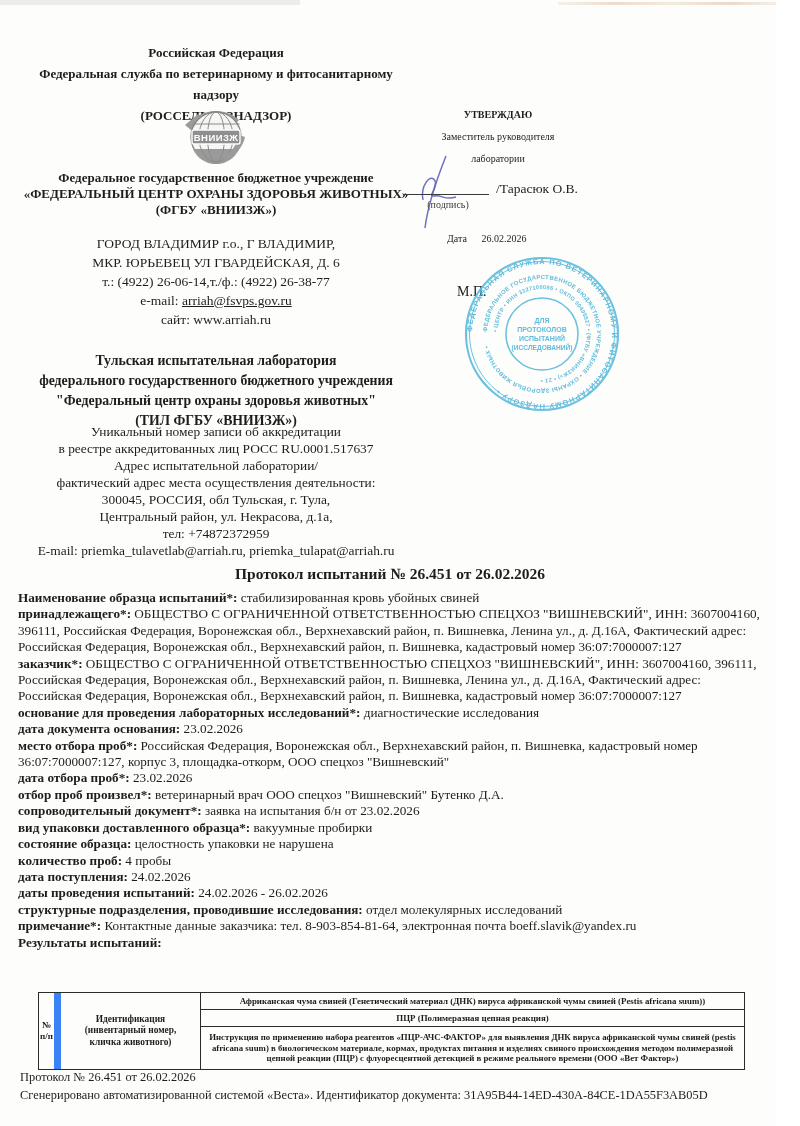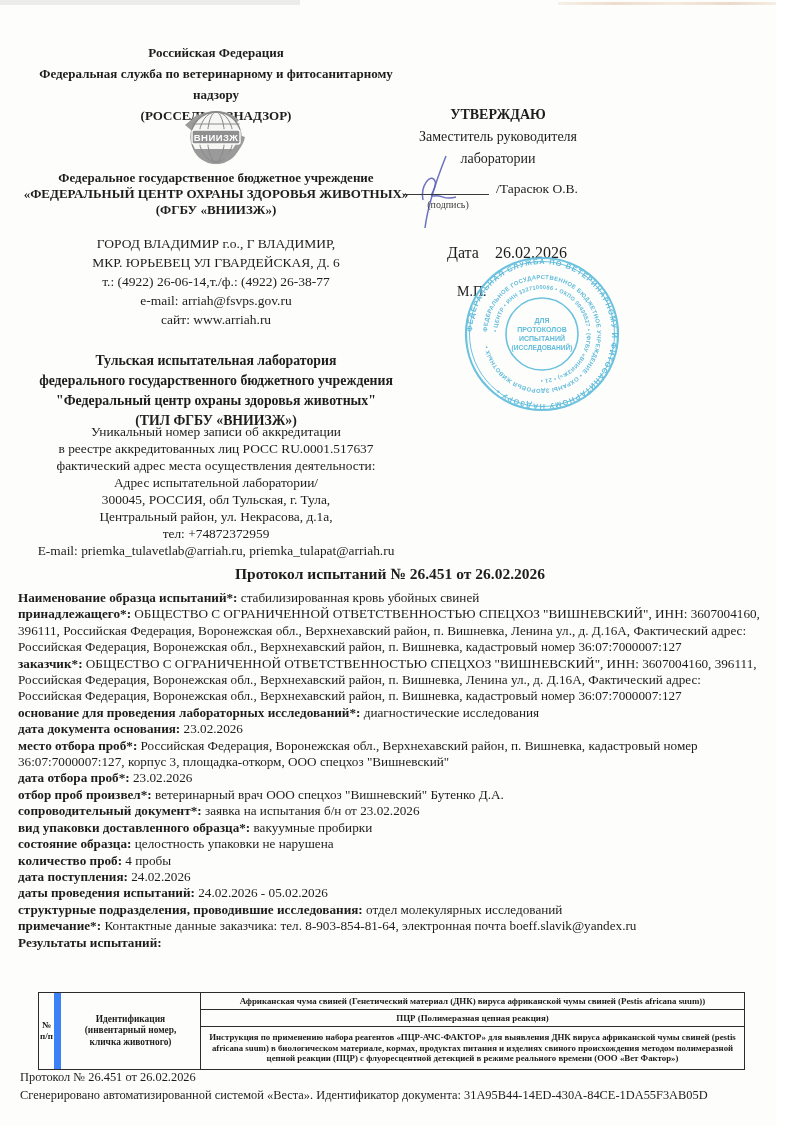--- a/index.html
+++ b/index.html
@@ -7,31 +7,31 @@
         font-family:"Liberation Serif","DejaVu Serif",serif;color:#1d1d1d;}
   .artifact-top-left{position:absolute;left:0;top:0;width:300px;height:5px;background:#ececea;}
   .artifact-top-right{position:absolute;left:558px;top:2px;width:230px;height:3px;
         background:linear-gradient(90deg,#f6efe4,#ecd9c9,#f3e8da,#e9d6c6,#f8f2e8);opacity:.9;}
   
   .col-left{position:absolute;left:16px;top:0;width:400px;text-align:center;}
   .hdr-top{position:absolute;left:0;top:42px;width:100%;font-weight:bold;font-size:13px;line-height:21px;}
   .logo-wrap{position:absolute;left:0;top:106px;width:100%;display:flex;justify-content:center;}
   .hdr-inst{position:absolute;left:0;top:170px;width:100%;font-weight:bold;font-size:13px;line-height:16px;}
   .addr{position:absolute;left:0;top:234px;width:100%;font-size:13.5px;line-height:19px;}
-  .addr .lnk{}
+  .addr .lnk{text-decoration:underline;}
   .lab{position:absolute;left:0;top:351px;width:100%;font-weight:bold;font-size:13.8px;line-height:20px;}
   .accr{position:absolute;left:0;top:423px;width:100%;font-size:13.4px;line-height:17px;}
   
-  .approve{position:absolute;left:408px;top:104px;width:180px;text-align:center;font-size:14px;line-height:22px;}
+  .approve{position:absolute;left:408px;top:104px;width:180px;text-align:center;font-size:10px;line-height:22px;}
   .approve .b{font-weight:bold;}
   .sig-line{position:absolute;left:403px;top:178px;width:86px;height:16px;border-bottom:1.2px solid #3a3a3a;}
   .sig-name{position:absolute;left:496px;top:181px;font-size:13.5px;}
   .sig-caption{position:absolute;left:418px;top:199px;width:60px;text-align:center;font-size:10px;color:#3c3c3c;}
   .sig-ink{position:absolute;left:410px;top:152px;}
-  .date-row{position:absolute;left:447px;top:233px;font-size:16px;margin-top:11px;}
+  .date-row{position:absolute;left:447px;top:233px;font-size:10px;}
   .date-row .dl{margin-right:12px;}
   .mp{position:absolute;left:457px;top:284px;font-size:14px;}
   .stamp{position:absolute;left:464px;top:256px;}
   
   .doc-title{position:absolute;left:0;top:565px;width:780px;text-align:center;font-weight:bold;font-size:15.5px;}
   
   .fields{position:absolute;left:18px;top:590px;width:744px;font-size:13.2px;line-height:16.4px;}
   .fields p{margin:0;}
   .fields b{font-weight:bold;}
   .results-heading{font-weight:bold;}
@@ -102,22 +102,22 @@
     <div class="lab">
       <div>Тульская испытательная лаборатория</div>
       <div>федерального государственного бюджетного учреждения</div>
       <div>"Федеральный центр охраны здоровья животных"</div>
       <div>(ТИЛ ФГБУ «ВНИИЗЖ»)</div>
     </div>
 
     <div class="accr">
       <div>Уникальный номер записи об аккредитации</div>
       <div>в реестре аккредитованных лиц РОСС RU.0001.517637</div>
+      <div>Адрес испытательной лаборатории/</div>
       <div>фактический адрес места осуществления деятельности:</div>
-      <div>Адрес испытательной лаборатории/</div>
       <div>300045, РОССИЯ, обл Тульская, г. Тула,</div>
       <div>Центральный район, ул. Некрасова, д.1а,</div>
       <div>тел:  +74872372959</div>
       <div>E-mail: priemka_tulavetlab@arriah.ru, priemka_tulapat@arriah.ru</div>
     </div>
   </div>
 
   <div class="approve">
     <div class="b">УТВЕРЖДАЮ</div>
     <div>Заместитель руководителя</div>
@@ -174,21 +174,21 @@
     <p><b>основание для проведения лабораторных исследований*:</b> <span>диагностические исследования</span></p>
     <p><b>дата документа основания:</b> <span>23.02.2026</span></p>
     <p><b>место отбора проб*:</b> <span>Российская Федерация, Воронежская обл., Верхнехавский район, п. Вишневка, кадастровый номер 36:07:7000007:127, корпус 3, площадка-откорм, ООО спецхоз "Вишневский"</span></p>
     <p><b>дата отбора проб*:</b> <span>23.02.2026</span></p>
     <p><b>отбор проб произвел*:</b> <span>ветеринарный врач ООО спецхоз "Вишневский" Бутенко Д.А.</span></p>
     <p><b>сопроводительный документ*:</b> <span>заявка на испытания б/н от 23.02.2026</span></p>
     <p><b>вид упаковки доставленного образца*:</b> <span>вакуумные пробирки</span></p>
     <p><b>состояние образца:</b> <span>целостность упаковки не нарушена</span></p>
     <p><b>количество проб:</b> <span>4 пробы</span></p>
     <p><b>дата поступления:</b> <span>24.02.2026</span></p>
-    <p><b>даты проведения испытаний:</b> <span>24.02.2026 - 05.02.2026</span></p>
+    <p><b>даты проведения испытаний:</b> <span>24.02.2026 - 26.02.2026</span></p>
     <p><b>структурные подразделения, проводившие исследования:</b> <span>отдел молекулярных исследований</span></p>
     <p><b>примечание*:</b> <span>Контактные данные заказчика: тел. 8-903-854-81-64, электронная почта boeff.slavik@yandex.ru</span></p>
     <p class="results-heading">Результаты испытаний:</p>
   </div>
 
   <div class="rtable">
     <div class="c1">№ п/п</div>
     <div class="c2">Идентификация (инвентарный номер, кличка животного)</div>
     <div class="c3">
       <div class="r1">Африканская чума свиней (Генетический материал (ДНК) вируса африканской чумы свиней (Pestis africana suum))</div>

